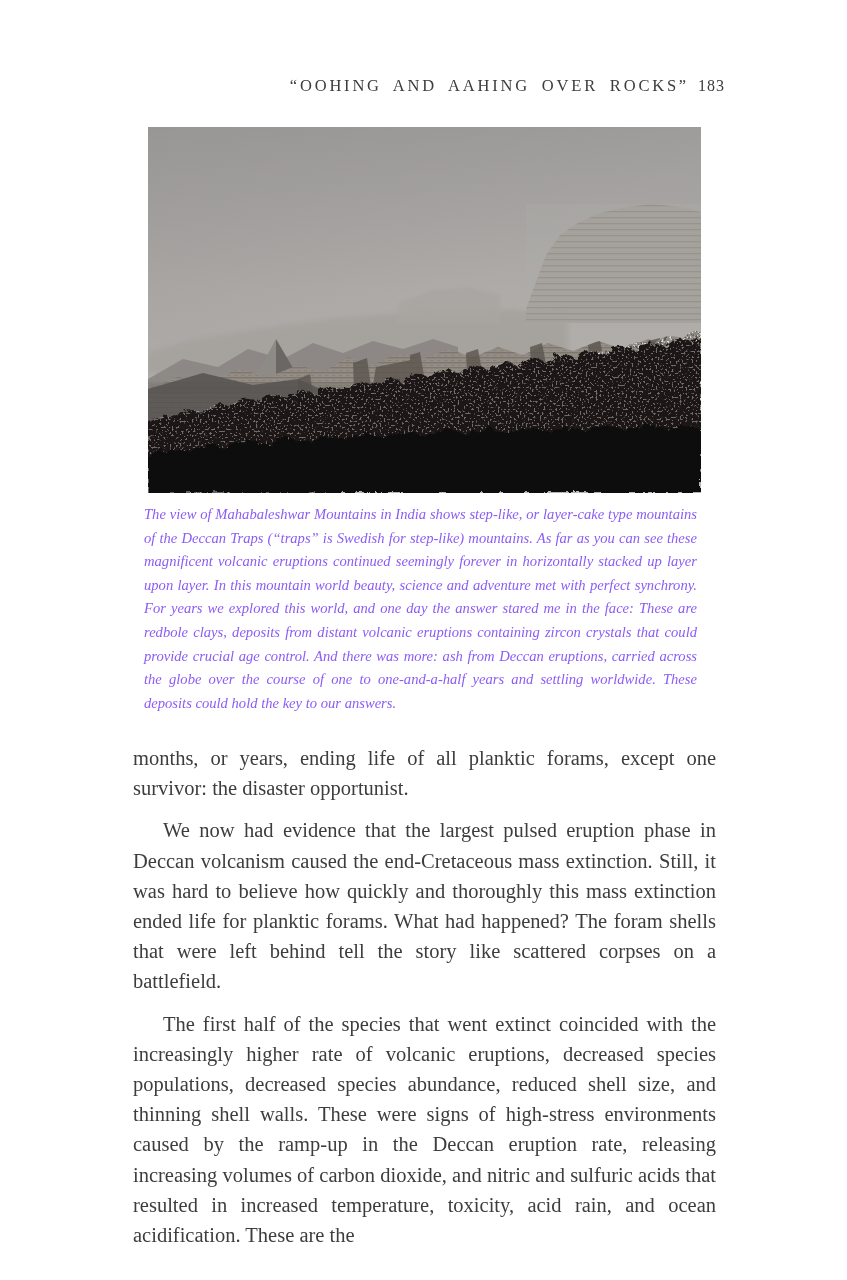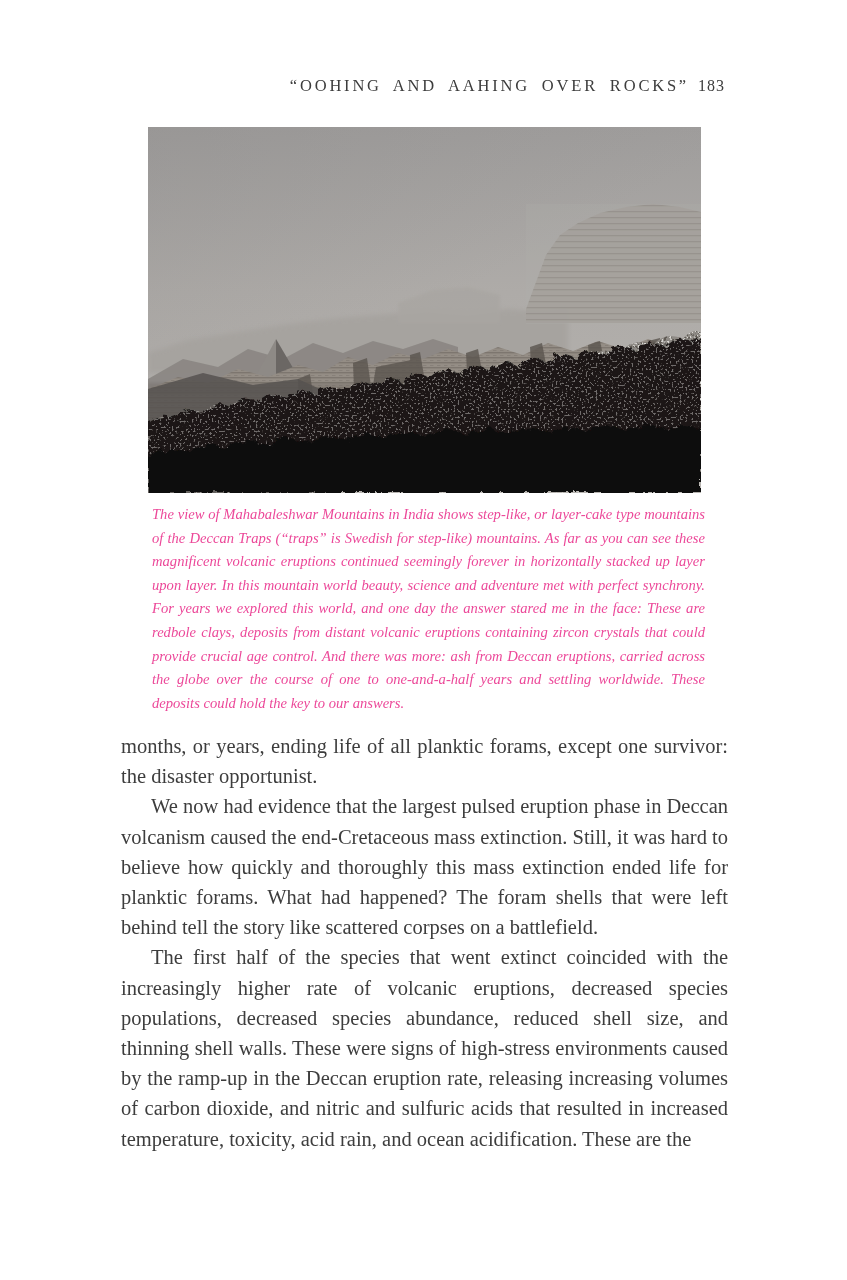--- a/index.html
+++ b/index.html
@@ -19,30 +19,30 @@
   }
   .rh-page{
     font-size:16px;letter-spacing:1px;margin-left:9px;
   }
   figure.photo{
     position:absolute;left:148px;top:127px;width:553px;height:366px;
     margin:0;padding:0;line-height:0;
   }
   figure.photo svg{display:block;width:553px;height:366px;}
   .caption{
-    position:absolute;left:152px;top:503px;width:553px;
+    position:absolute;left:144px;top:503px;width:553px;
     margin:0;font-style:italic;font-size:14.6px;line-height:23.6px;
-    color:#ec4899;text-align:justify;
+    color:#8b5cf6;text-align:justify;
   }
   .bodytext{
     position:absolute;left:121px;top:731px;width:607px;
     font-size:20.5px;line-height:30.2px;color:#3d3d3d;
     text-align:justify;
   }
-  .bodytext p{margin:0;padding:0;text-indent:30px;}
+  .bodytext p{margin:12px;padding:0;text-indent:30px;}
   .bodytext p.noindent{text-indent:0;}
 </style>
 </head>
 <body>
 
 <div class="page">
 
   <div class="running-head">
     <span class="rh-title">“OOHING AND AAHING OVER ROCKS”</span><span class="rh-page">183</span>
   </div>

